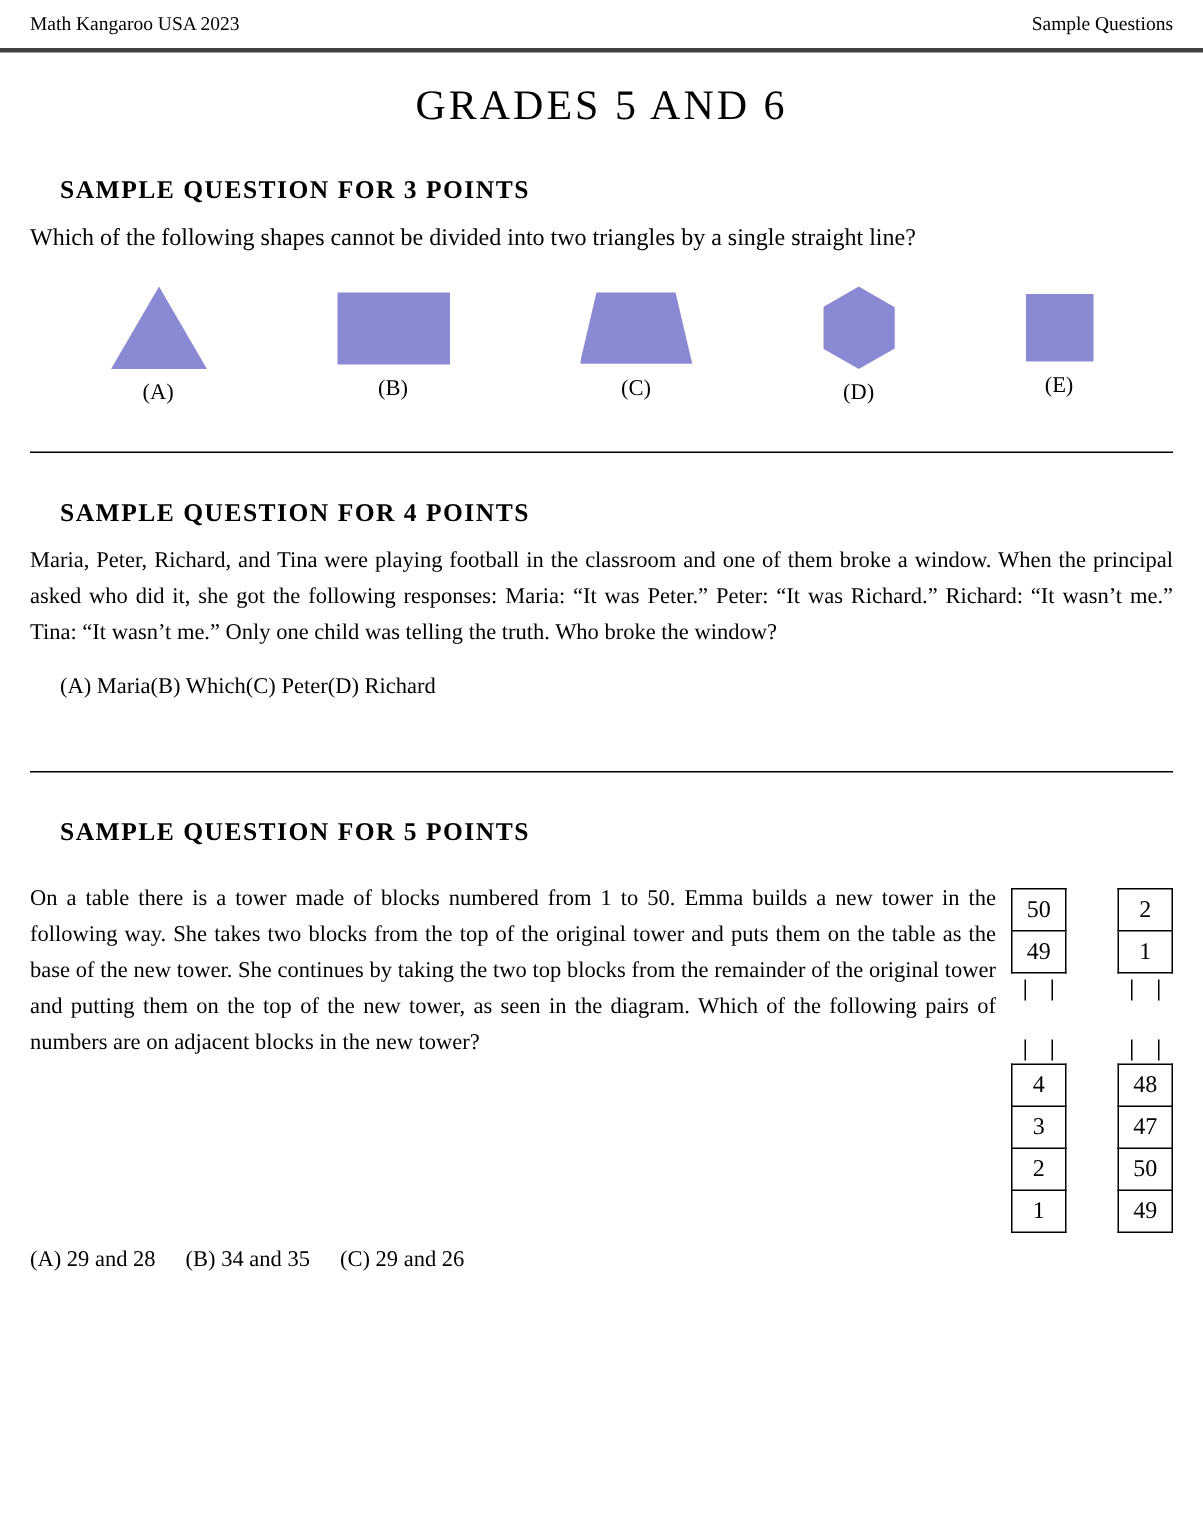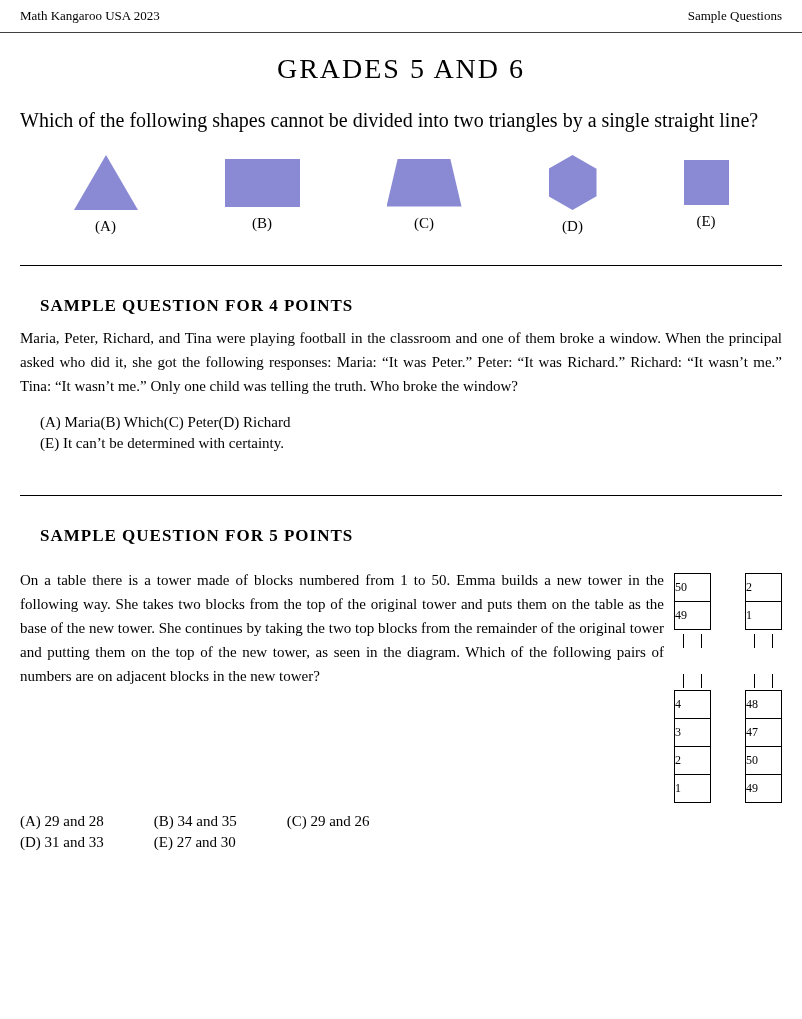--- a/index.html
+++ b/index.html
@@ -10,41 +10,41 @@
       width: 802px;
       min-height: 1019px;
       padding: 0;
       font-size: 15px;
     }
     .header {
       display: flex;
       justify-content: space-between;
       align-items: center;
       padding: 8px 20px;
-      border-bottom: 1px solid #404040;
+      border-bottom: 3px solid #404040;
       font-size: 13px;
     }
     .main-title {
       text-align: center;
       font-size: 28px;
       font-weight: normal;
       padding: 20px 0 10px 0;
       letter-spacing: 2px;
     }
     .section {
       padding: 10px 20px 10px 20px;
     }
     .section-title {
       font-size: 17px;
       font-weight: bold;
       padding: 10px 0 10px 20px;
       letter-spacing: 1px;
     }
     .question-text {
-      font-size: 20px;
+      font-size: 16px;
       line-height: 1.5;
       margin-bottom: 10px;
     }
     .shapes-row {
       display: flex;
       align-items: center;
       justify-content: space-around;
       padding: 10px 10px 20px 10px;
     }
     .shape-item {
@@ -121,35 +121,37 @@
       padding-top: 5px;
     }
     .tower-table {
       border-collapse: collapse;
       font-size: 15px;
     }
     .tower-table td {
       border: 1px solid black;
       width: 36px;
       height: 28px;
+      text-align: center;
       padding: 0;
-      font-size: 12px;
+      font-size: 16px;
     }
   </style>
 </head>
 <body>
 
 <div class="header">
   <span>Math Kangaroo USA 2023</span>
   <span>Sample Questions</span>
 </div>
 
 <h1 class="main-title">GRADES 5 AND 6</h1>
 
 <div class="section">
+  <div class="section-title">SAMPLE QUESTION FOR 3 POINTS</div>
   <p class="question-text">Which of the following shapes cannot be divided into two triangles by a single straight line?</p>
   <div class="shapes-row">
 
     <div class="shape-item">
       <div class="triangle"></div>
       <span class="shape-label">(A)</span>
     </div>
 
     <div class="shape-item">
       <div class="rectangle"></div>
@@ -178,23 +180,20 @@
 <div class="section" style="margin-top:10px;">
   <div class="section-title">SAMPLE QUESTION FOR 4 POINTS</div>
   <p class="paragraph-text">Maria, Peter, Richard, and Tina were playing football in the classroom and one of them broke a window. When the principal asked who did it, she got the following responses: Maria: “It was Peter.” Peter: “It was Richard.” Richard: “It wasn’t me.” Tina: “It wasn’t me.” Only one child was telling the truth. Who broke the window?</p>
   <div style="padding: 6px 20px 3px 20px;">
     <div style="display:flex; padding-bottom: 4px;">
       <span>(A) Maria</span>
       <span>(B) Which</span>
       <span>(C) Peter</span>
       <span>(D) Richard</span>
     </div>
-    <div>
-      <span>(E) It can’t be determined with certainty.</span>
-    </div>
   </div>
 </div>
 
 <hr class="divider" style="margin-top: 30px;">
 
 <div class="section" style="margin-top:10px;">
   <div class="section-title">SAMPLE QUESTION FOR 5 POINTS</div>
 
   <div class="q5-content">
 
@@ -278,23 +277,19 @@
           <tr>
                 <td>49</td>
               </tr>
         </tbody>
           </table>
       </div>
     </div>
   </div>
 
   <div style="padding: 10px 0 0 0;">
-    <div style="display: flex; gap: 50px; margin-bottom: 4px;">
+    <div style="display: flex; gap: 20px; margin-bottom: 4px;">
       <span>(A) 29 and 28</span>
       <span>(B) 34 and 35</span>
       <span>(C) 29 and 26</span>
     </div>
-    <div style="display: flex; gap: 50px;">
-      <span>(D) 31 and 33</span>
-      <span>(E) 27 and 30</span>
-    </div>
   </div>
 </div>
 
 </body></html>

